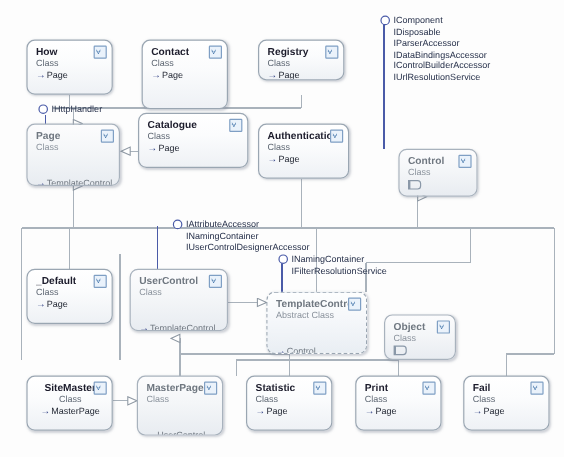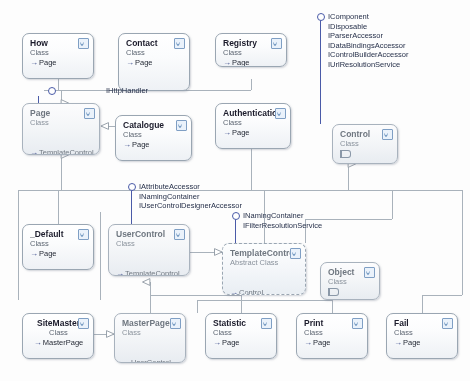--- a/index.html
+++ b/index.html
@@ -196,21 +196,21 @@
       </div>
       <div class="cbox external" style="left: 22px; top: 103px; width: 78px; height: 52px;">
         <div class="cname dim">Page</div>
         <div class="ckind dim">Class</div>
         <div class="cbase dim"><span class="arrow">→</span><span>TemplateControl</span></div>
         <span class="lockicon"></span>
         <span class="collapse">
           <i>⩝</i>
         </span>
       </div>
-      <div class="cbox" style="left: 115px; top: 115px; width: 77px; height: 46px;">
+      <div class="cbox" style="left: 115px; top: 94px; width: 92px; height: 46px;">
         <div class="cname">Catalogue</div>
         <div class="ckind">Class</div>
         <div class="cbase"><span class="arrow">→</span><span>Page</span></div>
         <span class="collapse">
           <i>⩝</i>
         </span>
       </div>
       <div class="cbox" style="left: 215px; top: 103px; width: 76px; height: 46px;">
         <div class="cname">Authentication</div>
         <div class="ckind">Class</div>
@@ -295,34 +295,34 @@
         </span>
       </div>
       <div class="cbox" style="left: 386px; top: 313px; width: 72px; height: 46px;">
         <div class="cname">Fail</div>
         <div class="ckind">Class</div>
         <div class="cbase"><span class="arrow">→</span><span>Page</span></div>
         <span class="collapse">
           <i>⩝</i>
         </span>
       </div>
-      <div class="ifacegroup" style="left: 48px; top: 86px; padding-left: 47px;">
+      <div class="ifacegroup" style="left: 32px; top: 86px;">
         <span class="lolli"></span>
         <div class="ifaceline">IHttpHandler</div>
       </div>
       <div class="ifacegroup" style="left: 317px; top: 12px;">
         <span class="lolli"></span>
         <div class="ifaceline">IComponent</div>
         <div class="ifaceline">IDisposable</div>
         <div class="ifaceline">IParserAccessor</div>
         <div class="ifaceline">IDataBindingsAccessor</div>
         <div class="ifaceline">IControlBuilderAccessor</div>
         <div class="ifaceline">IUrlResolutionService</div>
       </div>
-      <div class="ifacegroup" style="left: 128px; top: 182px;">
+      <div class="ifacegroup" style="left: 144px; top: 182px;">
         <span class="lolli"></span>
         <div class="ifaceline">IAttributeAccessor</div>
         <div class="ifaceline">INamingContainer</div>
         <div class="ifaceline">IUserControlDesignerAccessor</div>
       </div>
       <div class="ifacegroup" style="left: 232px; top: 211px;">
         <span class="lolli"></span>
         <div class="ifaceline">INamingContainer</div>
         <div class="ifaceline">IFilterResolutionService</div>
       </div>

